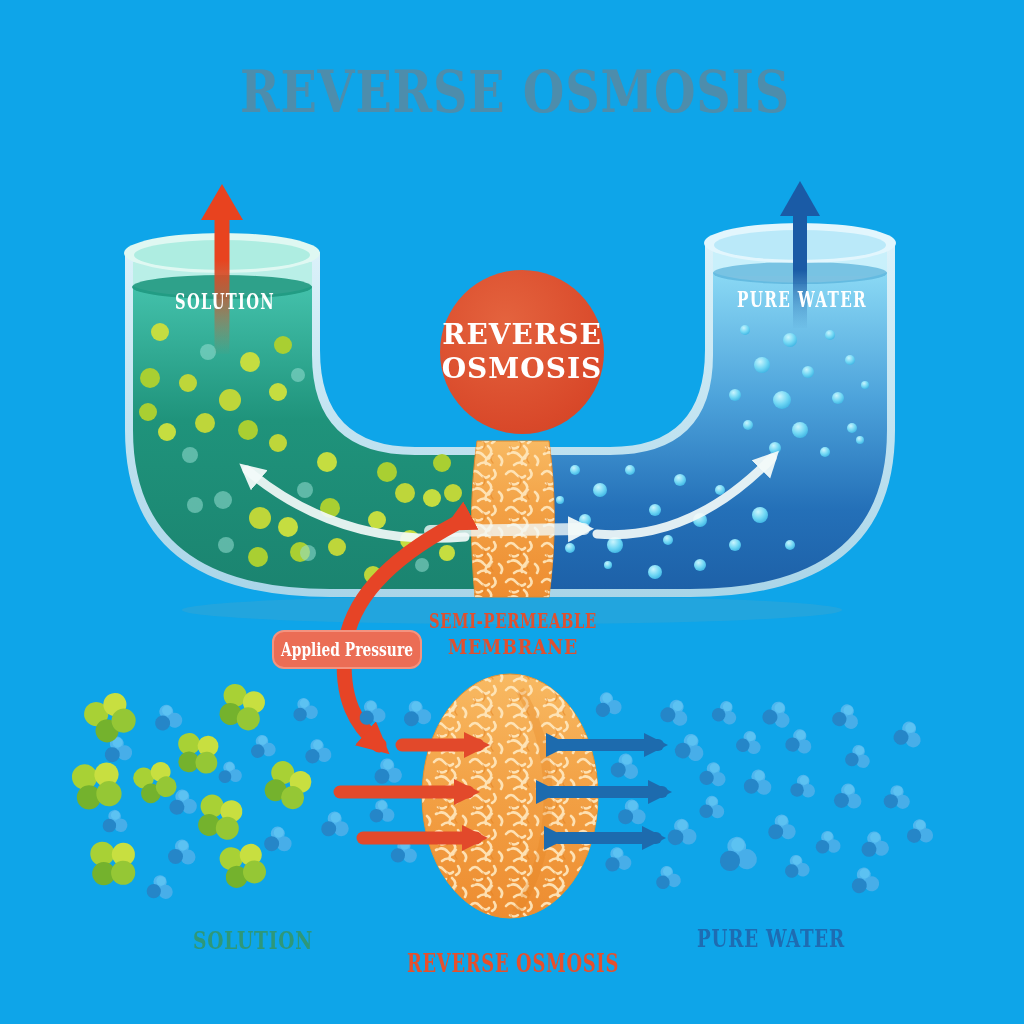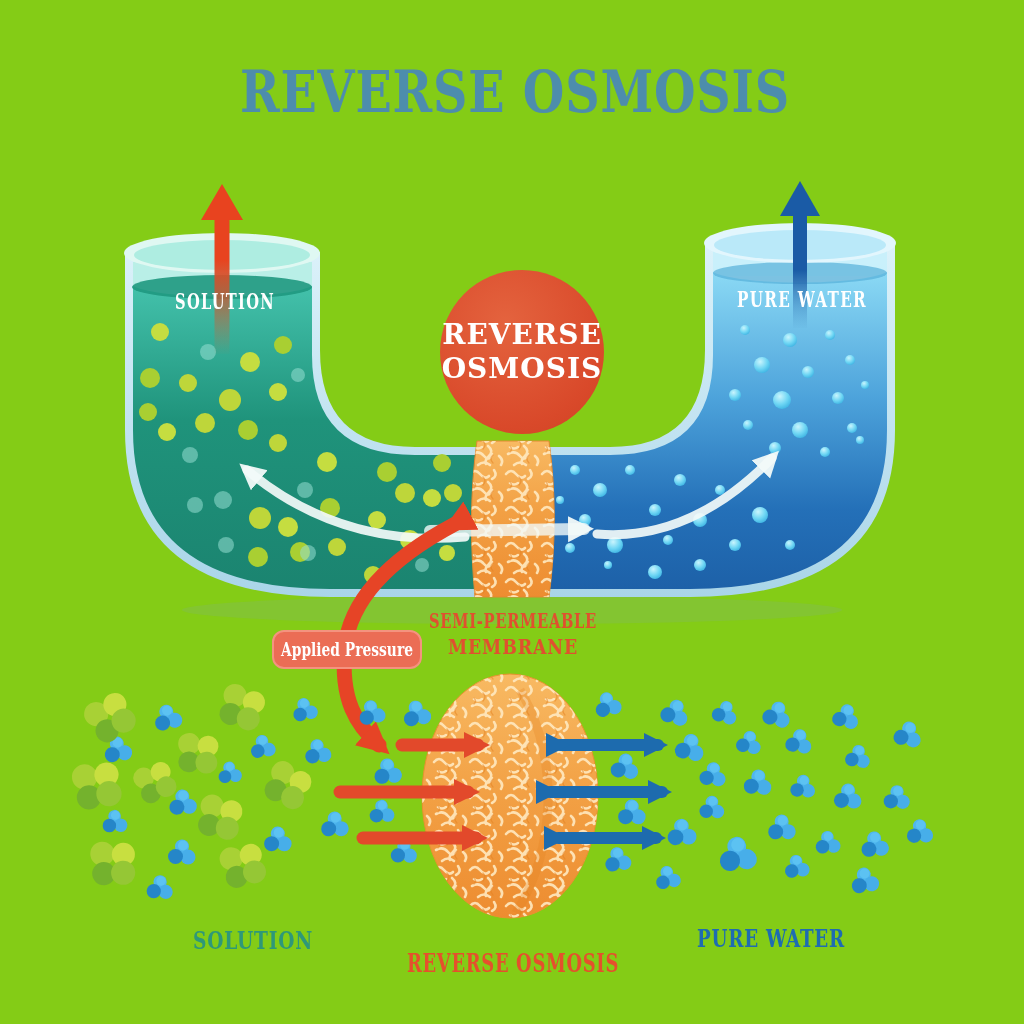--- a/index.html
+++ b/index.html
@@ -1,16 +1,16 @@
 <!DOCTYPE html>
 <html><head>
 <meta charset="utf-8">
 <style>
   html,body{margin:0;padding:0;background:#ffffff;}
-  .stage{position:relative;width:1024px;height:1024px;background:#84cc16;overflow:hidden;
+  .stage{position:relative;width:1024px;height:1024px;background:#0ea5e9;overflow:hidden;
          font-family:"DejaVu Serif", "Liberation Serif", serif;}
   svg{display:block;}
   text{font-family:"DejaVu Serif", "Liberation Serif", serif;font-weight:bold;}
   .t-title{font-size:58px;fill:#4D8DAC;letter-spacing:1px;}
   .t-white-label{font-size:23px;fill:#ffffff;letter-spacing:2px;}
   .t-circle{font-size:28px;fill:#ffffff;letter-spacing:1px;}
   .t-membrane{font-size:21px;fill:#E0502F;letter-spacing:1px;}
   .t-badge{font-size:19px;fill:#ffffff;}
   .t-bottom-solution{font-size:25px;fill:#2E9879;letter-spacing:1px;}
   .t-bottom-ro{font-size:26px;fill:#E5502D;letter-spacing:1px;}

